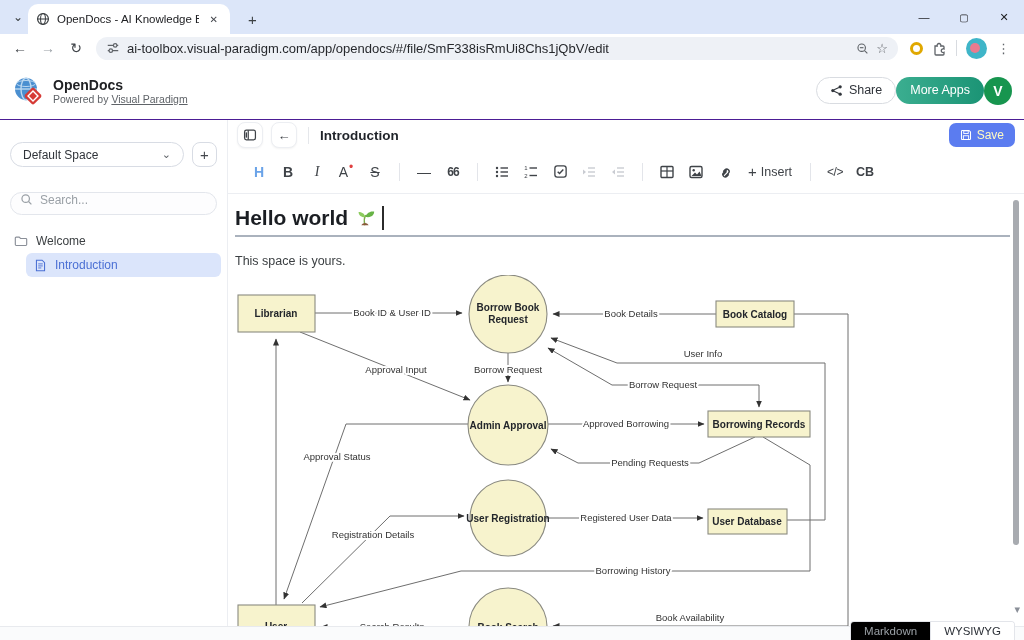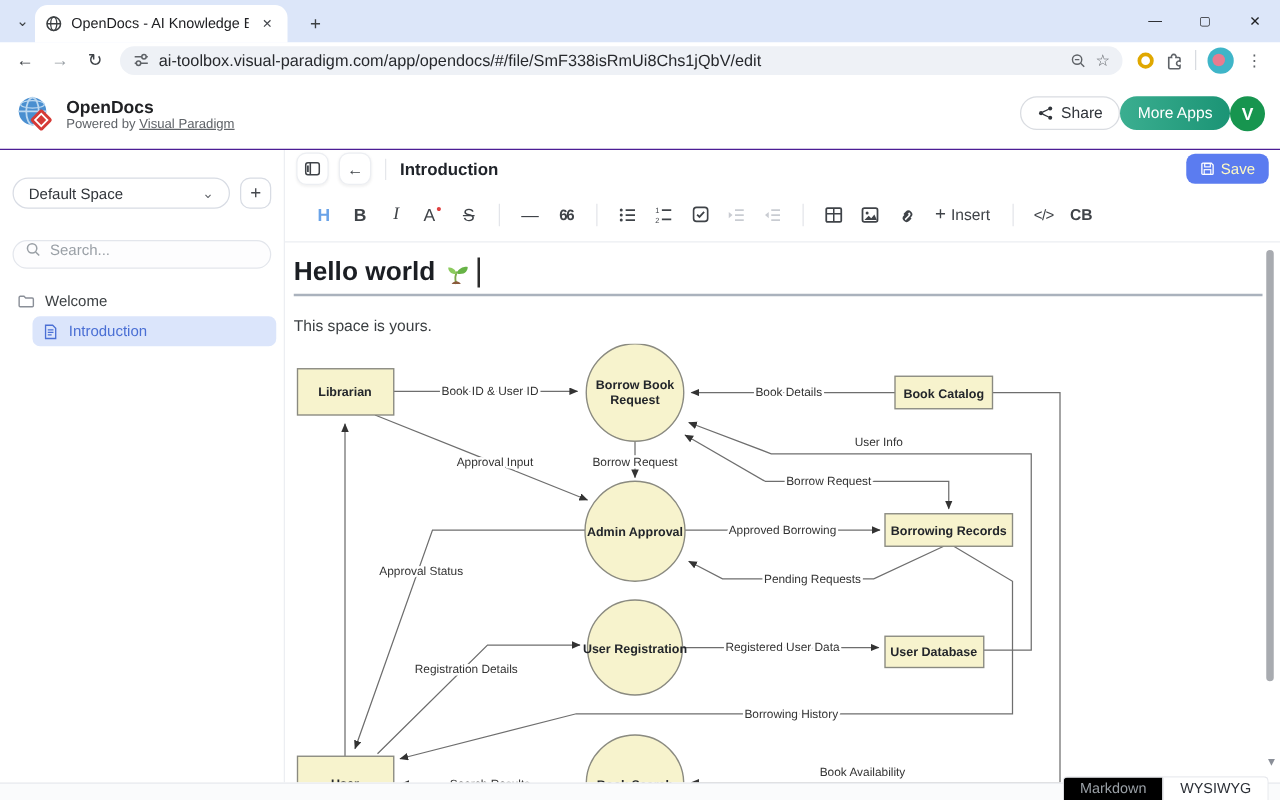--- a/index.html
+++ b/index.html
@@ -71,21 +71,21 @@
   .tbtn.disabled { color:#c9ccd2; }
   .tbtn .reddot { color:#e04040; font-size:12px; margin-left:1px; margin-top:-10px; }
   .tbtn.quote { font-weight:bold; letter-spacing:-1px; font-size:12px; }
   .tb-sep { width:1px; height:18px; background:#e3e5ea; margin:0 6px; }
   .insert-btn { display:flex; align-items:center; gap:4px; font-size:12.5px; color:#3f4348; height:26px; padding:0 5px; }
   .insert-btn .plus { font-size:15px; }
   .tbtn.code { font-size:12px; letter-spacing:-0.5px; }
   .tbtn.cb { font-size:12.5px; font-weight:bold; letter-spacing:0; }
 
   .content { flex:1; overflow:hidden; padding:7px 14px 0 7px; position:relative; }
-  .h1row { display:flex; align-items:flex-end; gap:6px; margin-top:5px; }
+  .h1row { display:flex; align-items:flex-start; gap:6px; margin-top:5px; }
   .h1row h1 { font-size:21px; font-weight:bold; color:#1b1e23; }
   .caret { width:1.5px; height:24px; background:#2b2b2b; }
   .h-rule { border-bottom:2px solid #aab2bd; margin-top:5px; }
   .para { font-size:12.5px; color:#3c4043; margin-top:17px; }
   .diagram-wrap { margin-top:7px; }
 
   
   .scrollthumb { position:absolute; right:5px; top:80px; width:6px; height:345px; background:#a8abb0; border-radius:3px; }
   .scrollarrow { position:absolute; right:4px; bottom:10px; color:#8a8f98; font-size:11px; }
 

